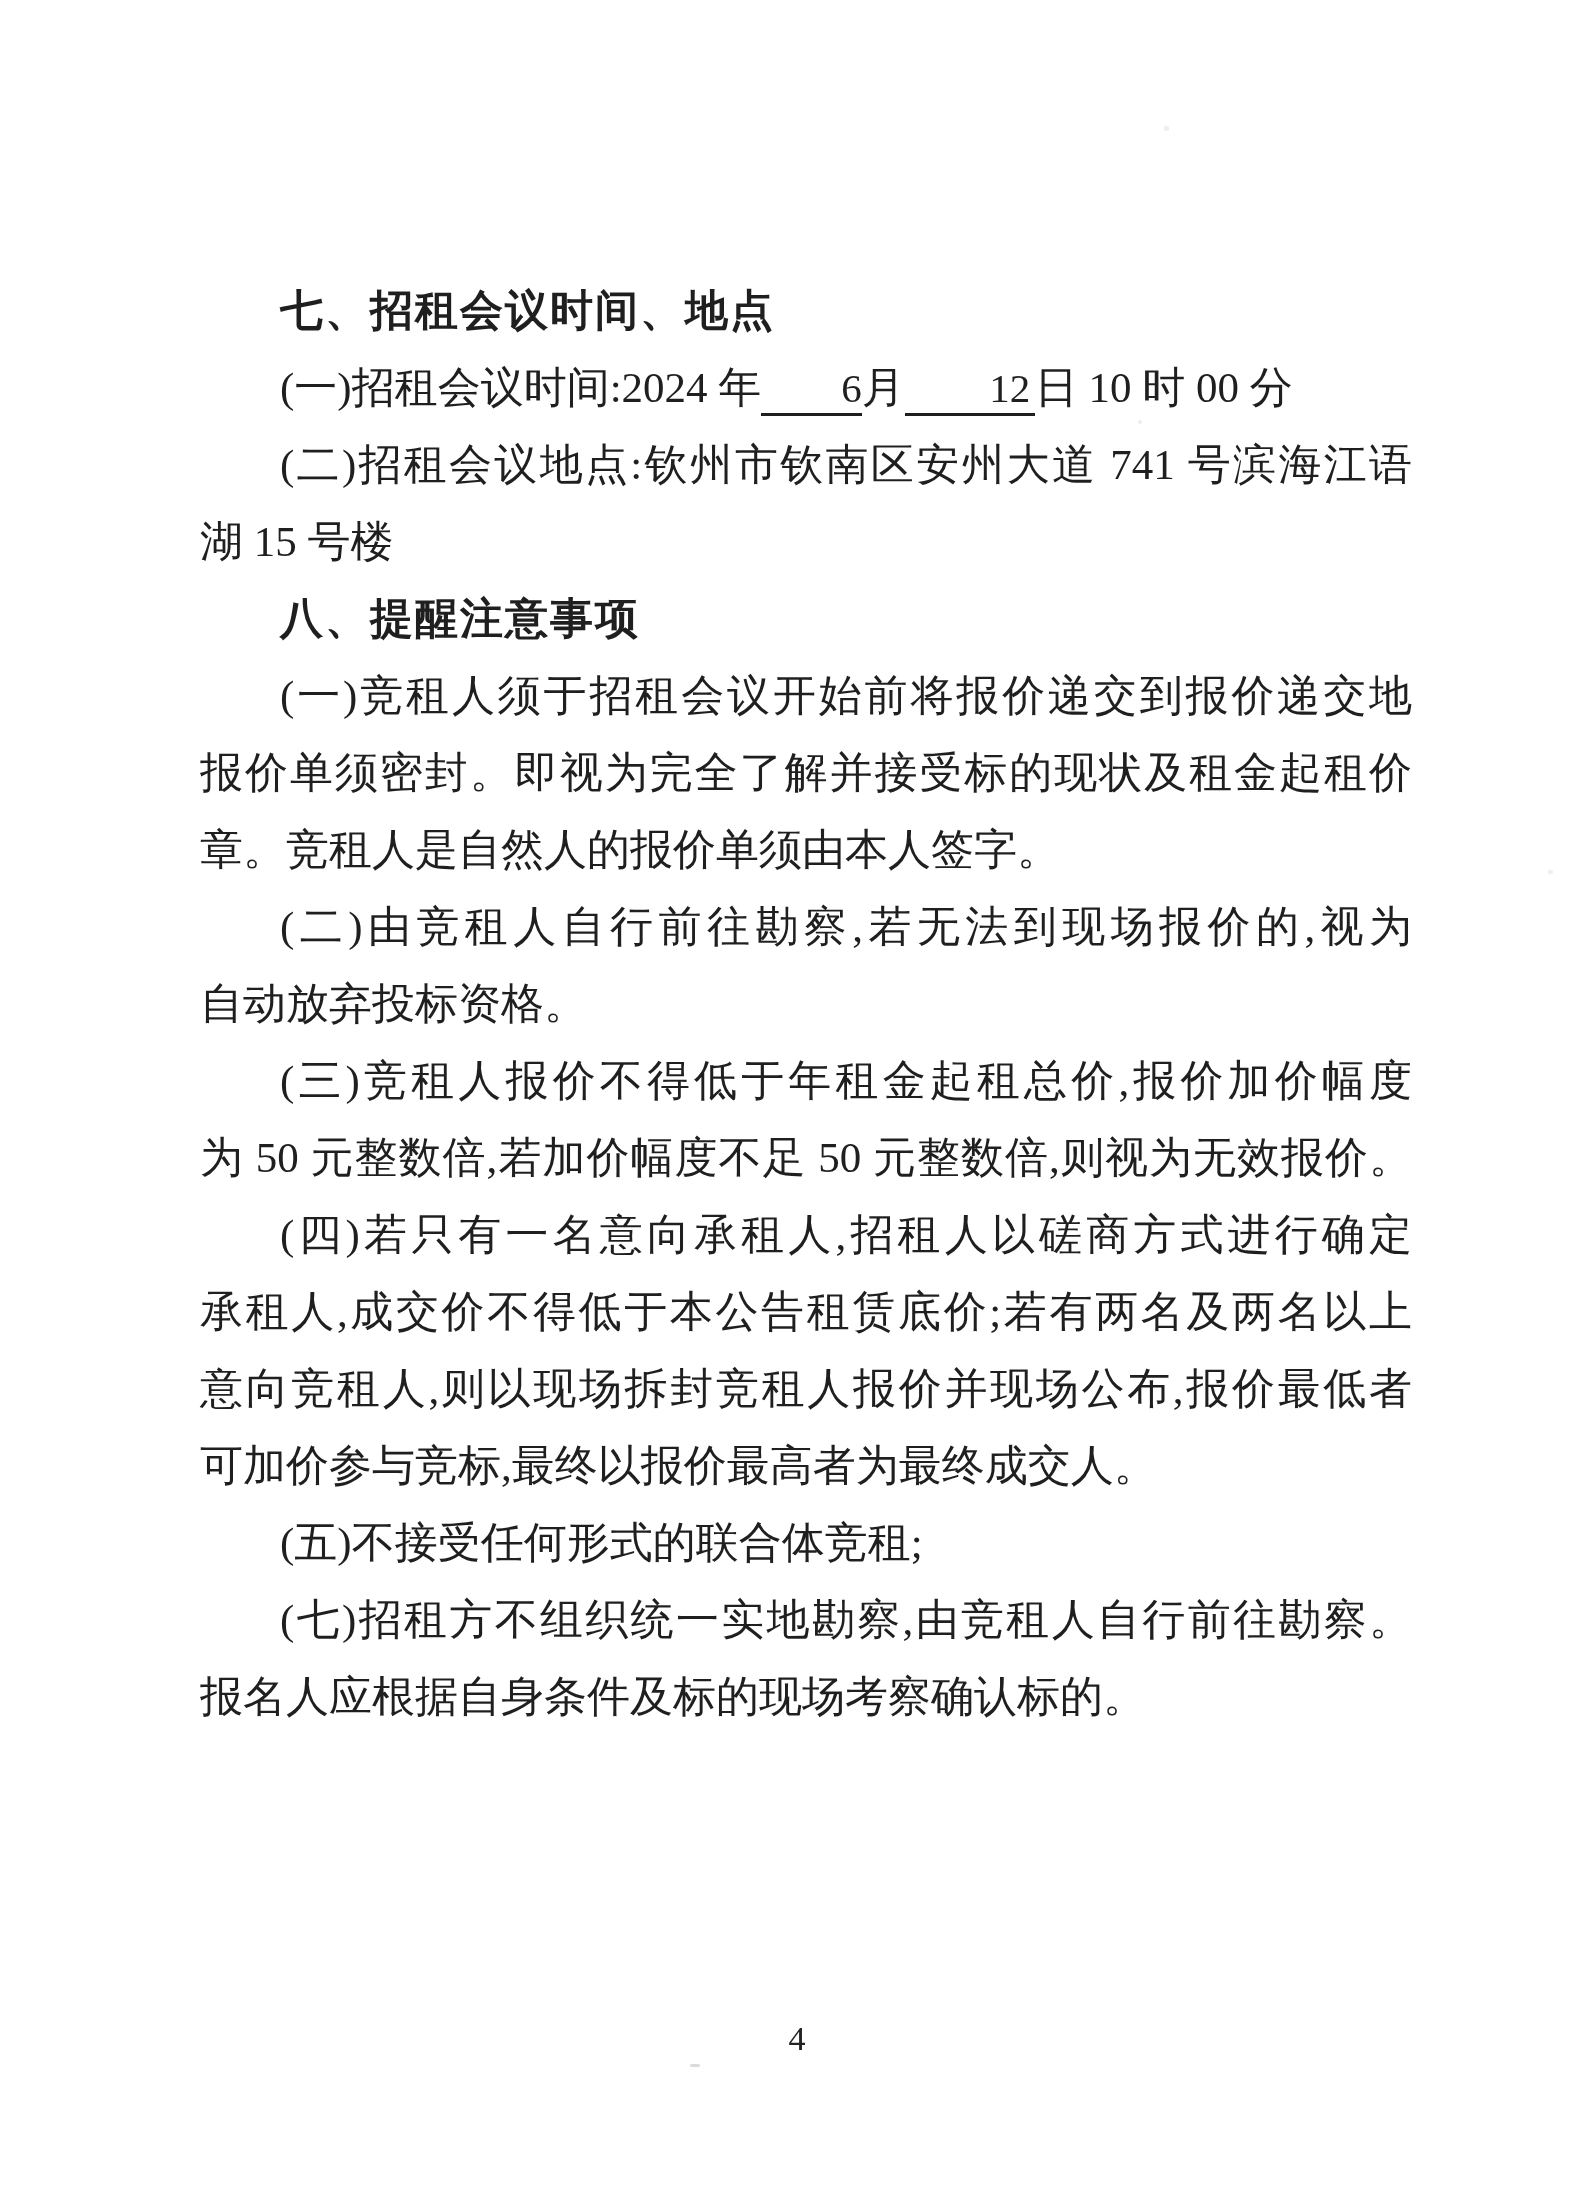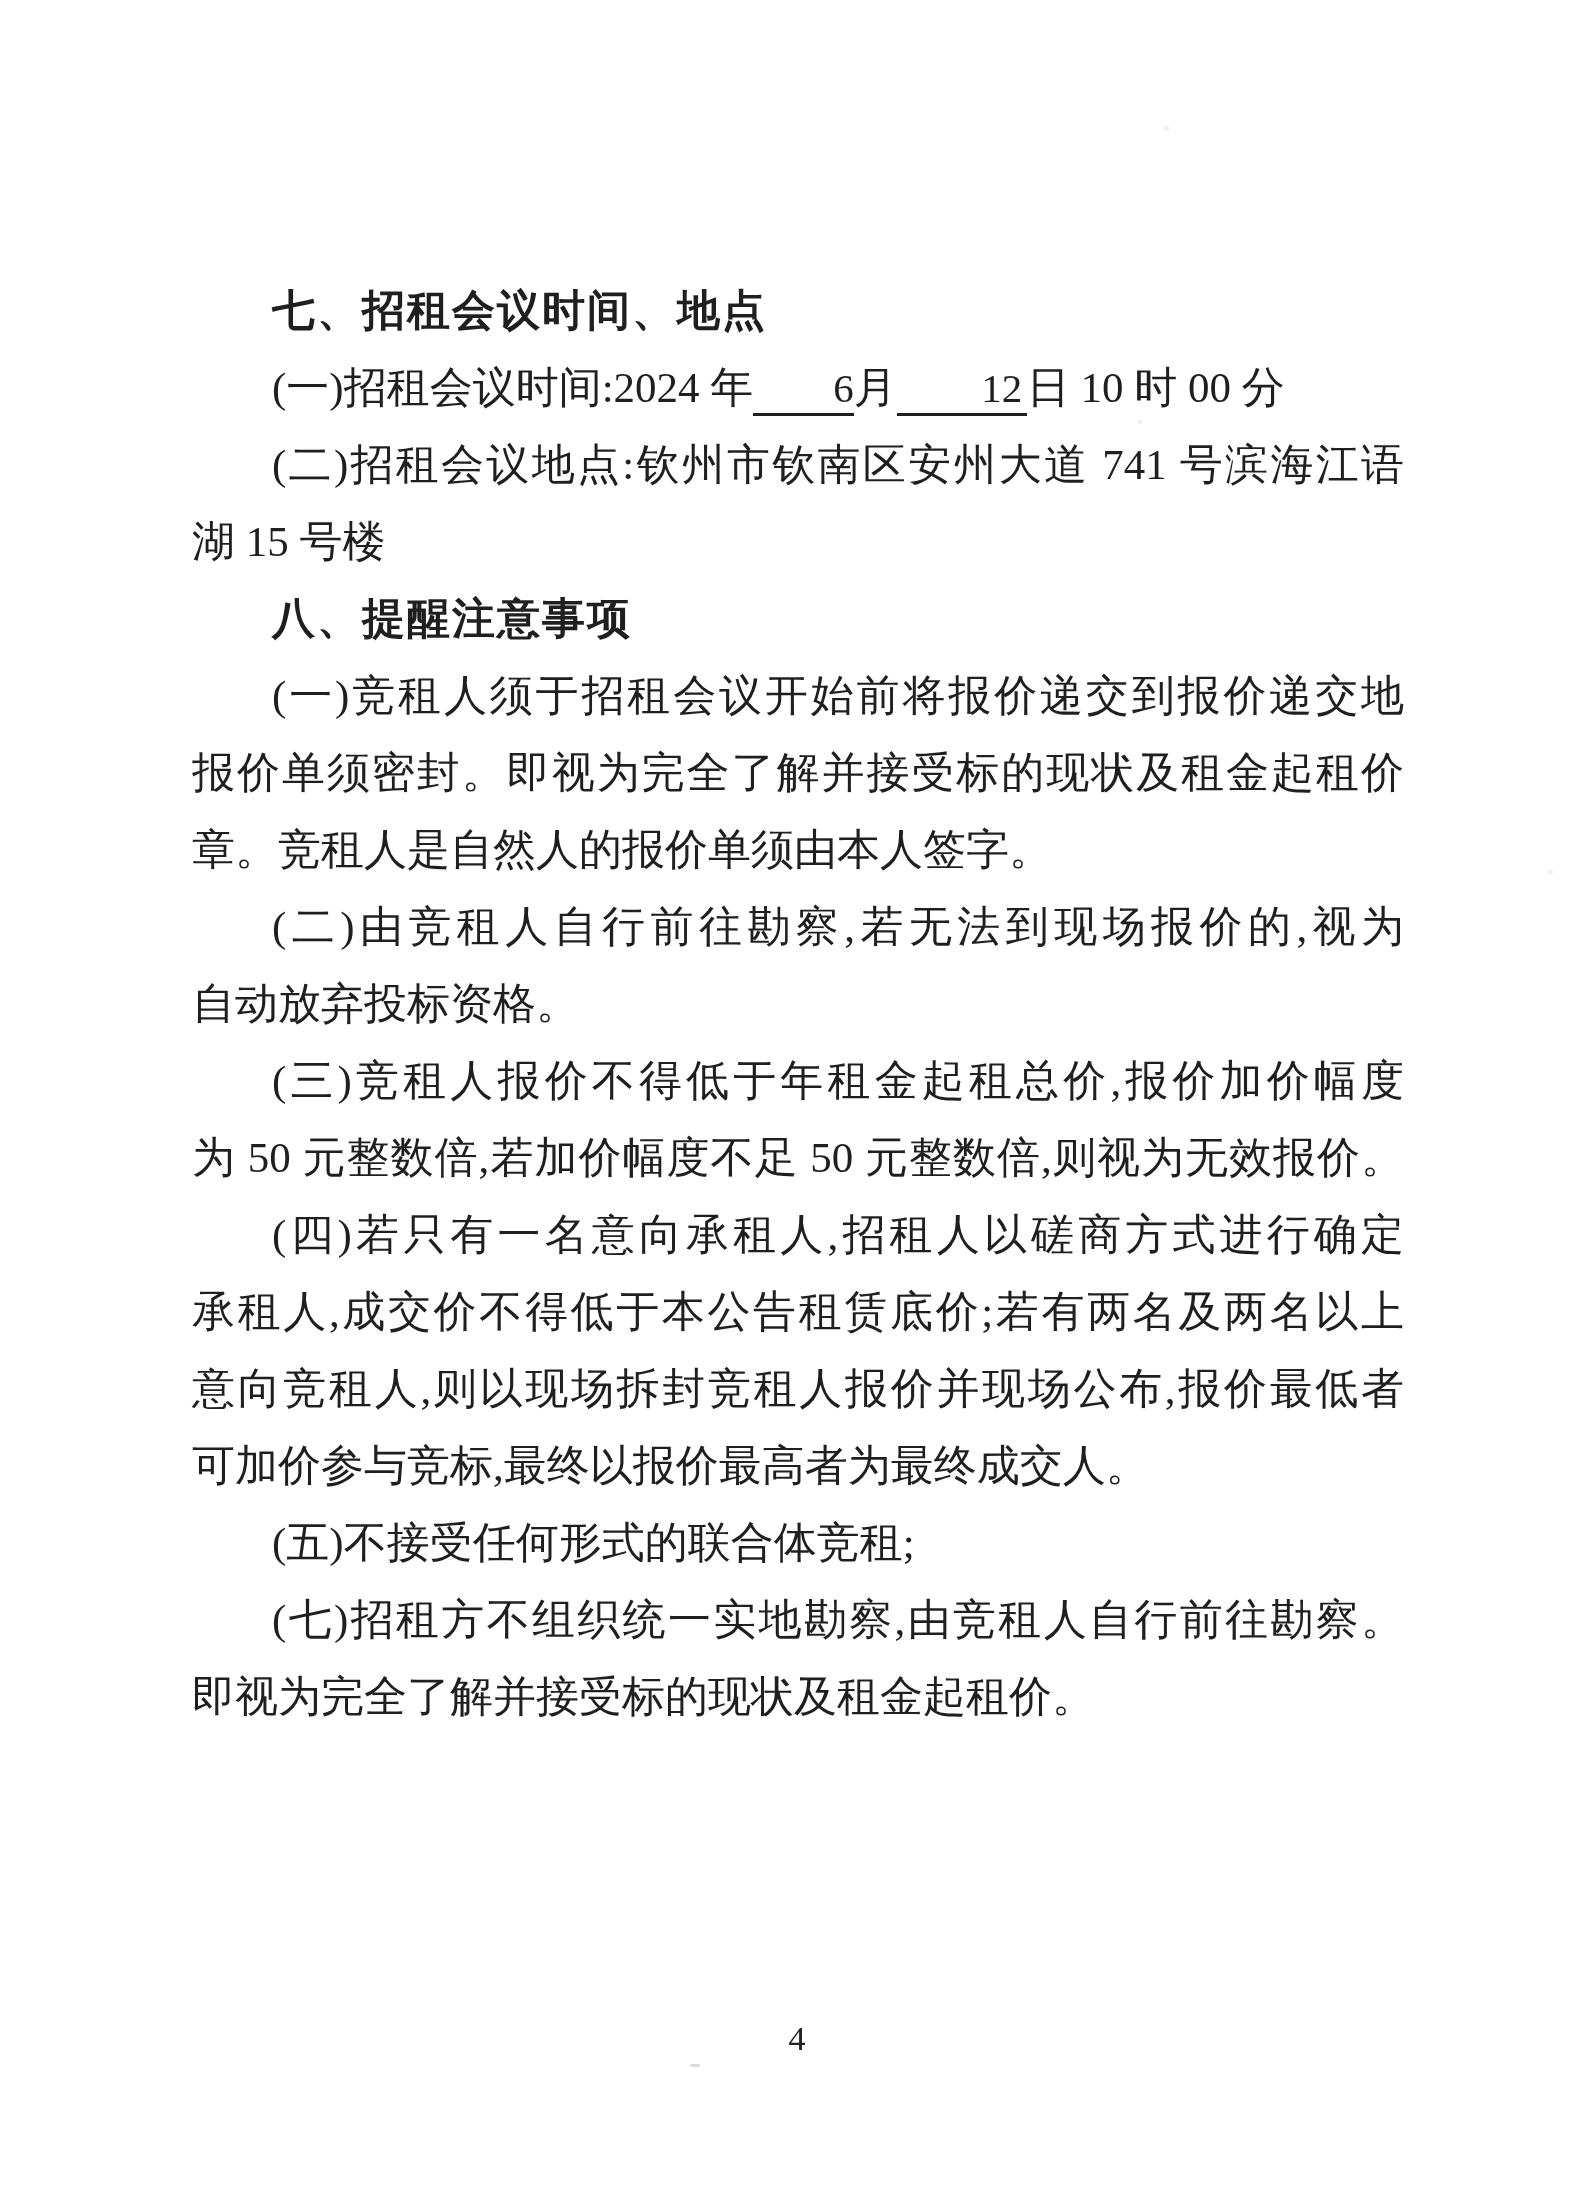--- a/index.html
+++ b/index.html
@@ -7,21 +7,21 @@
     position: relative;
     width: 1594px;
     height: 2192px;
     background: #ffffff;
     font-family: "Liberation Serif", "DejaVu Serif", serif;
     color: #1f1f1f;
     overflow: hidden;
   }
   .text-block {
     position: absolute;
-    left: 192px;
+    left: 200px;
     top: 272px;
     width: 1212px;
     font-size: 43px;
     line-height: 77px;
   }
   .line { min-height: 77px; }
   .heading { font-weight: bold; letter-spacing: 2px; }
   .indent { text-indent: 80px; }
   .full { text-align: justify; text-align-last: justify; }
   .blank-field {
@@ -80,21 +80,21 @@
 
     <div class="line indent full">(四)若只有一名意向承租人,招租人以磋商方式进行确定</div>
     <div class="line full">承租人,成交价不得低于本公告租赁底价;若有两名及两名以上</div>
     <div class="line full">意向竞租人,则以现场拆封竞租人报价并现场公布,报价最低者</div>
     <div class="line">可加价参与竞标,最终以报价最高者为最终成交人。</div>
 
     <div class="line indent">(五)不接受任何形式的联合体竞租;</div>
 
 
     <div class="line indent full">(七)招租方不组织统一实地勘察,由竞租人自行前往勘察。</div>
-    <div class="line">即视为完全了解并接受标的现状及租金起租价。</div>
+    <div class="line">报名人应根据自身条件及标的现场考察确认标的。</div>
 
   </div>
 
   <div class="page-number">4</div>
 
   <div class="artifact dash"></div>
   <div class="artifact speck-1"></div>
   <div class="artifact speck-2"></div>
   <div class="artifact speck-3"></div>
 </div>

